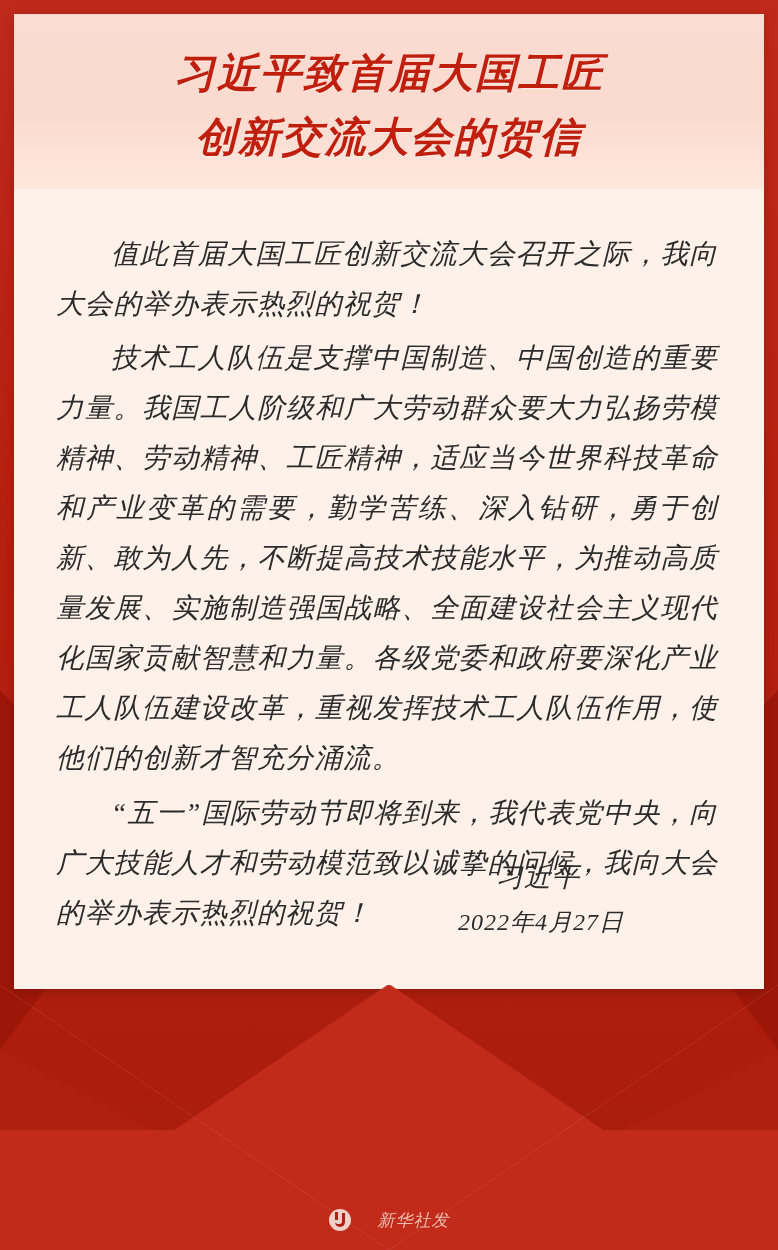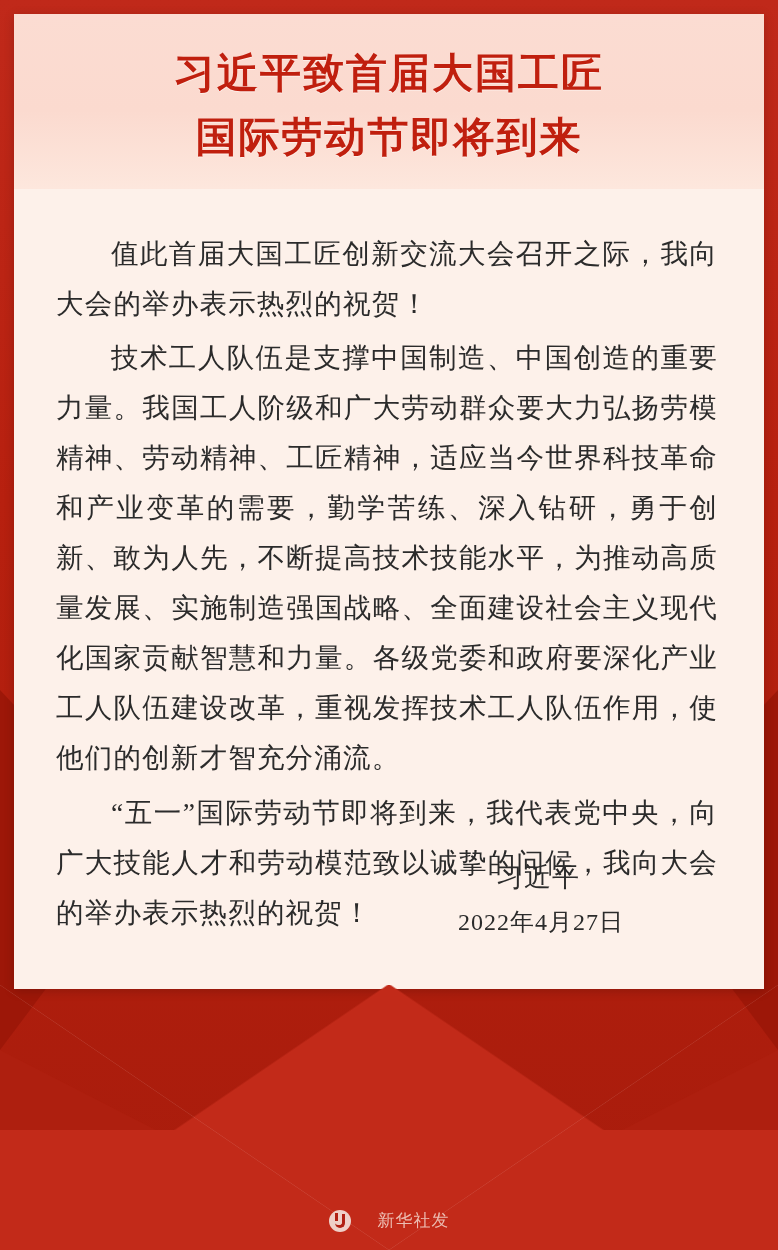--- a/index.html
+++ b/index.html
@@ -14,20 +14,21 @@
     font-family: "Liberation Serif", "DejaVu Serif", serif;
     position: relative;
   }
 
   
   .poster {
     position: absolute;
     inset: 0;
     background: linear-gradient(#c0291a 0%, #b7200f 40%, #a81c0c 100%);
     overflow: hidden;
+    font-style: italic;
   }
 
   
   .sheet {
     position: absolute;
     left: 14px;
     top: 14px;
     width: 750px;
     height: 975px;
     background: #fdf1ea;
@@ -166,21 +167,20 @@
       linear-gradient(to top left, transparent 49.85%, rgba(255,255,255,0.10) 50%, transparent 50.15%) no-repeat right bottom / 50% 100%;
   }
 
   
   .footer {
     position: absolute;
     left: 0;
     bottom: 18px;
     width: 100%;
     display: flex;
-    align-items: center;
     justify-content: center;
     gap: 27px;
     color: #f0c9bf;
     font-family: "Liberation Sans", "DejaVu Sans", sans-serif;
     font-size: 17px;
     letter-spacing: 1px;
     opacity: 0.92;
   }
   .xinhua-logo {
     width: 22px;
@@ -218,21 +218,21 @@
 <div class="poster">
 
   <div class="env-left-flap"></div>
   <div class="env-right-flap"></div>
 
   <div class="sheet">
     <div class="title-band"></div>
 
     <div class="title-block">
       <span class="title-line">习近平致首届大国工匠</span>
-      <span class="title-line">国际劳动节即将到来</span>
+      <span class="title-line">创新交流大会的贺信</span>
     </div>
 
     <div class="letter-body">
       <p class="para">值此首届大国工匠创新交流大会召开之际，我向大会的举办表示热烈的祝贺！</p>
       <p class="para">技术工人队伍是支撑中国制造、中国创造的重要力量。我国工人阶级和广大劳动群众要大力弘扬劳模精神、劳动精神、工匠精神，适应当今世界科技革命和产业变革的需要，勤学苦练、深入钻研，勇于创新、敢为人先，不断提高技术技能水平，为推动高质量发展、实施制造强国战略、全面建设社会主义现代化国家贡献智慧和力量。各级党委和政府要深化产业工人队伍建设改革，重视发挥技术工人队伍作用，使他们的创新才智充分涌流。</p>
       <p class="para">“五一”国际劳动节即将到来，我代表党中央，向广大技能人才和劳动模范致以诚挚的问候，我向大会的举办表示热烈的祝贺！</p>
     </div>
 
     <div class="signature">
       <div>习近平</div>

